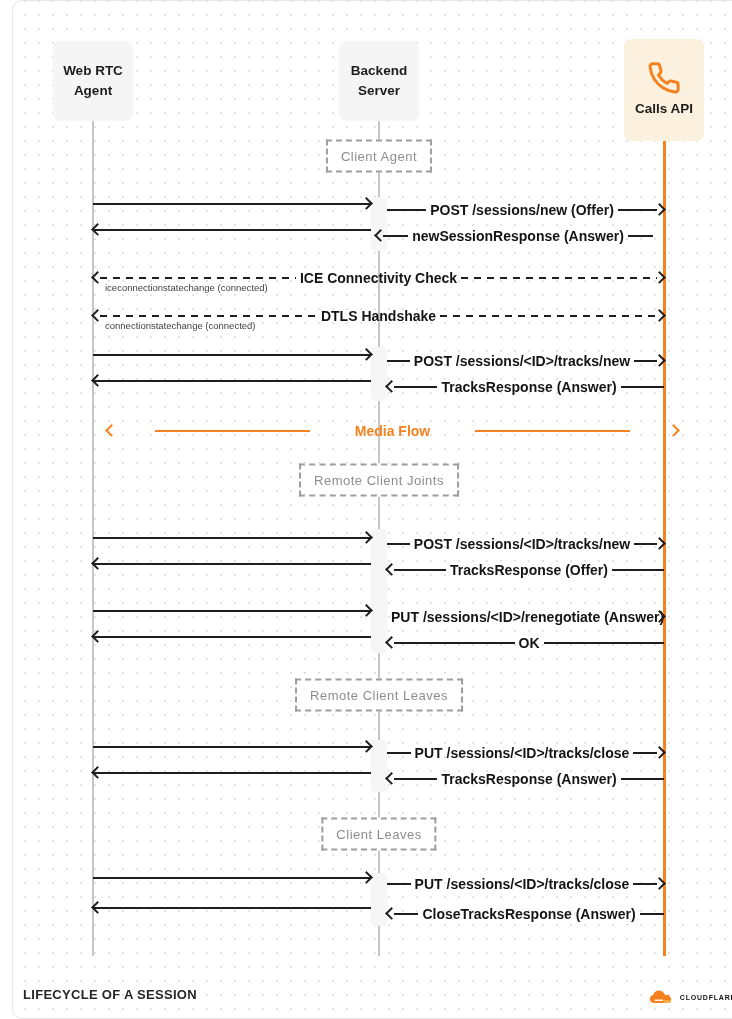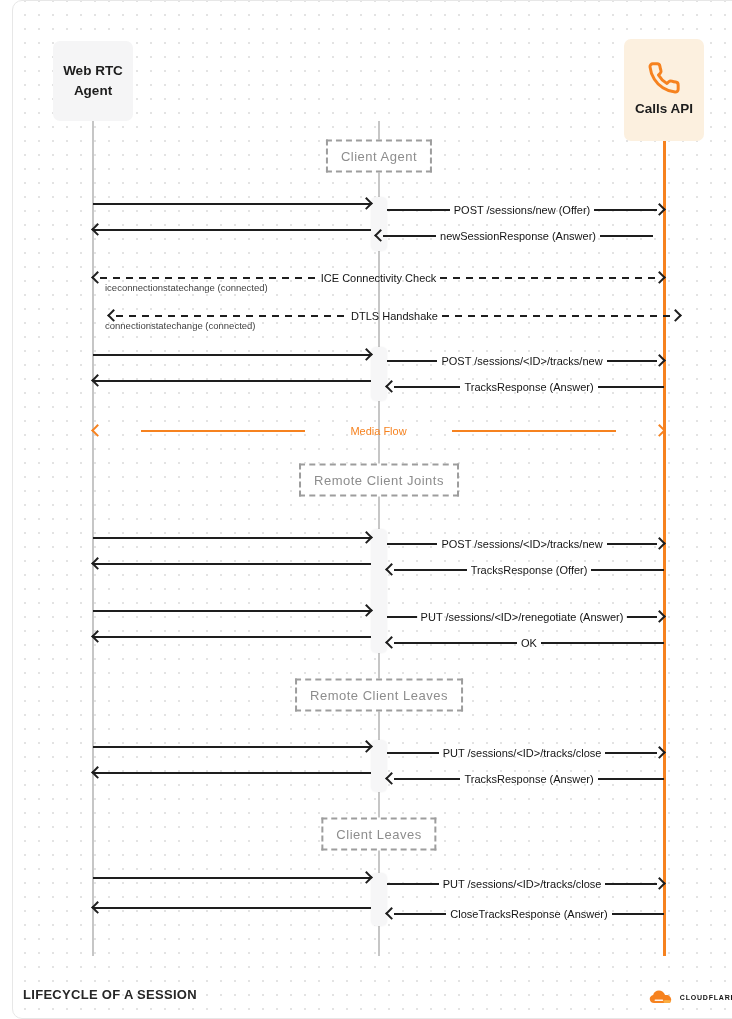--- a/index.html
+++ b/index.html
@@ -31,21 +31,21 @@
   .lifeline{position:absolute;width:2px;background:var(--lifeline);z-index:1}
   .lifeline.orange{background:var(--orange);width:2.5px}
   
   .bar{position:absolute;left:358px;width:16px;background:#f6f6f7;border-radius:5px;z-index:2;
        box-shadow:0 0 0 1px rgba(0,0,0,0.015)}
   
   .row{position:absolute;display:flex;align-items:center;height:20px;z-index:3}
   .row .ln{flex:1 1 auto;height:2.6px;background:var(--line)}
   .row .ln.dash{background:repeating-linear-gradient(90deg,var(--line) 0 7px,transparent 7px 13px)}
   .row .ln.solid-orange{background:var(--orange)}
-  .row .lbl{font-weight:400;font-size:11px;color:#141414;padding:0 4px;white-space:nowrap}
+  .row .lbl{font-weight:700;font-size:14px;color:#141414;padding:0 4px;white-space:nowrap}
   .row .lbl.orange{color:var(--orange)}
   .chev{position:absolute;top:50%;width:9px;height:9px;
         border-top:2.6px solid var(--line);border-right:2.6px solid var(--line)}
   .chev.r{right:0;transform:translateY(-56%) rotate(45deg)}
   .chev.l{left:0;transform:translateY(-56%) rotate(-135deg)}
   .chev.orange{border-color:var(--orange)}
   .row .pad-r{flex:0 0 7px}
   .row .pad-l{flex:0 0 7px}
   .sub{position:absolute;font-size:9.5px;color:#3f3f3f;white-space:nowrap;z-index:3}
   
@@ -62,20 +62,24 @@
 </style>
 </head>
 <body>
 
 <div class="page">
 
   <div class="actor" style="left:40px">
     <span>Web RTC</span>
     <span>Agent</span>
   </div>
+  <div class="actor" style="left:326px">
+    <span>Backend</span>
+    <span>Server</span>
+  </div>
   <div class="actor calls" style="left:611px;top:38px">
     <svg class="phone" viewBox="0 0 24 24" fill="none" stroke="#f6821f" stroke-width="2.1" stroke-linecap="round" stroke-linejoin="round">
       <path d="M22 16.92v3a2 2 0 0 1-2.18 2 19.79 19.79 0 0 1-8.63-3.07 19.5 19.5 0 0 1-6-6 19.79 19.79 0 0 1-3.07-8.67A2 2 0 0 1 4.11 2h3a2 2 0 0 1 2 1.72 12.84 12.84 0 0 0 .7 2.81 2 2 0 0 1-.45 2.11L8.09 9.91a16 16 0 0 0 6 6l1.27-1.27a2 2 0 0 1 2.11-.45 12.84 12.84 0 0 0 2.81.7A2 2 0 0 1 22 16.92z"></path>
     </svg>
     <span>Calls API</span>
   </div>
 
   <div class="lifeline" style="left:79px;top:120px;height:835px"></div>
   <div class="lifeline" style="left:365px;top:120px;height:835px"></div>
   <div class="lifeline orange" style="left:650px;top:121px;height:834px"></div>
@@ -112,21 +116,21 @@
       <div class="row" style="left: 80px; top: 267px; width: 571px;">
         <div class="chev l"></div>
         <div class="pad-l"></div>
         <div class="ln dash"></div>
         <span class="lbl">ICE Connectivity Check</span>
         <div class="ln dash"></div>
         <div class="pad-r"></div>
         <div class="chev r"></div>
       </div>
       <span class="sub" style="position: absolute; left: 92px; top: 281px;">iceconnectionstatechange (connected)</span>
-      <div class="row" style="left: 96px; top: 305px; width: 571px; justify-content: flex-end;">
+      <div class="row" style="left: 80px; top: 305px; width: 571px;">
         <div class="chev l"></div>
         <div class="pad-l"></div>
         <div class="ln dash"></div>
         <span class="lbl">DTLS Handshake</span>
         <div class="ln dash"></div>
         <div class="pad-r"></div>
         <div class="chev r"></div>
       </div>
       <span class="sub" style="position: absolute; left: 92px; top: 319px;">connectionstatechange (connected)</span>
       <div class="row" style="left: 80px; top: 344px; width: 278px;">
@@ -144,21 +148,21 @@
         <div class="chev l"></div>
         <div class="ln"></div>
       </div>
       <div class="row" style="left: 374px; top: 376px; width: 277px;">
         <div class="chev l"></div>
         <div class="pad-l"></div>
         <div class="ln"></div>
         <span class="lbl">TracksResponse (Answer)</span>
         <div class="ln"></div>
       </div>
-      <div class="row" style="left: 80px; top: 420px; width: 571px; gap: 41px;">
+      <div class="row" style="left: 94px; top: 420px; width: 571px; gap: 41px;">
         <div class="chev l orange"></div>
         <div class="pad-l"></div>
         <div class="ln solid-orange"></div>
         <span class="lbl orange">Media Flow</span>
         <div class="ln solid-orange"></div>
         <div class="pad-r"></div>
         <div class="chev r orange"></div>
       </div>
       <div class="phase" style="top: 479px;"><span class="">Remote Client Joints</span></div>
       <div class="row" style="left: 80px; top: 527px; width: 278px;">

